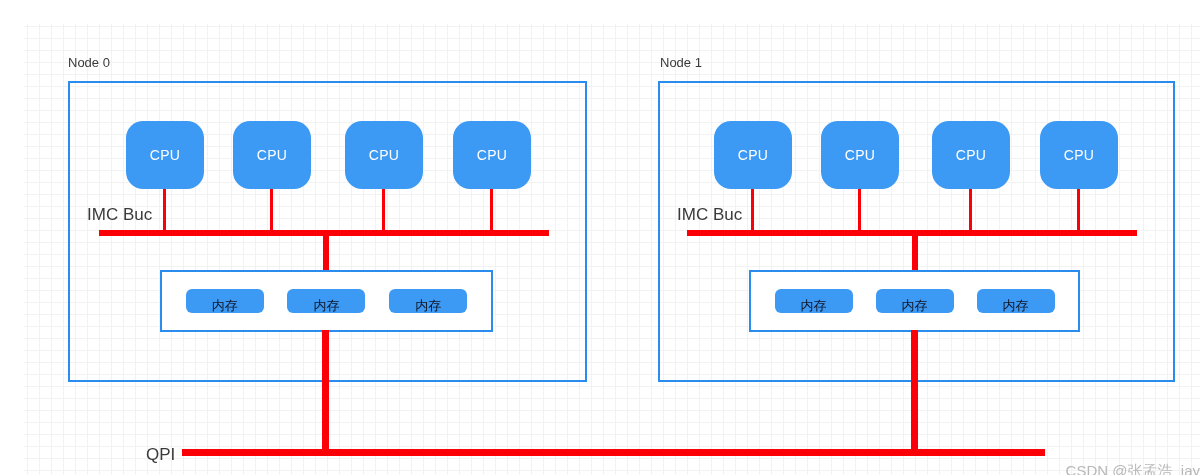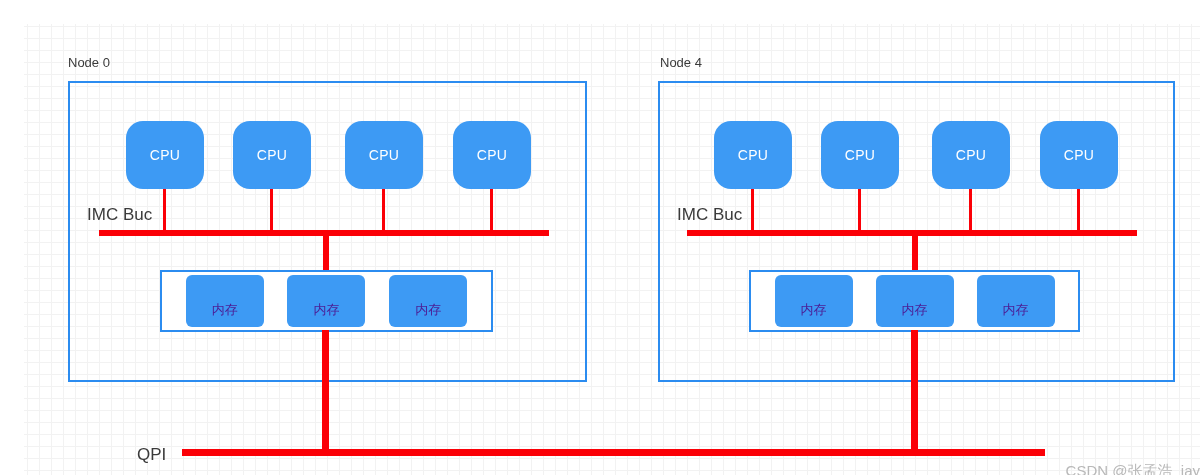--- a/index.html
+++ b/index.html
@@ -64,27 +64,27 @@
     position: absolute;
     border: 2px solid #2b8cf0;
     background: #ffffff;
     display: flex;
     align-items: center;
     justify-content: space-around;
   }
 
   .mem-box {
     width: 78px;
-    height: 52px;
+    height: 24px;
     background: #3d9af4;
     border-radius: 6px;
     display: flex;
-    align-items: flex-end;
+    align-items: flex-start;
     justify-content: center;
-    color: #4c1d95;
+    color: #0f172a;
     font-size: 13px;
   }
 
   
   .wire-h {
     position: absolute;
     background: #fb0007;
   }
   .wire-v {
     position: absolute;
@@ -150,21 +150,21 @@
     <div class="mem-box">
       <span>内存</span>
     </div>
     <div class="mem-box">
       <span>内存</span>
     </div>
   </div>
 
   <div class="wire-v thick-v" style="left:290px; top:298px; height:126px;"></div>
 
-  <div class="node-label" style="left:628px; top:23px;">Node 4</div>
+  <div class="node-label" style="left:628px; top:23px;">Node 1</div>
 
   <div class="node-box" style="left:626px; top:49px; width:517px; height:301px;"></div>
 
   <div class="cpu-box" style="left:682px;  top:89px;">
     <span>CPU</span>
   </div>
   <div class="cpu-box" style="left:789px; top:89px;">
     <span>CPU</span>
   </div>
   <div class="cpu-box" style="left:900px; top:89px;">
@@ -191,18 +191,18 @@
     <div class="mem-box">
       <span>内存</span>
     </div>
     <div class="mem-box">
       <span>内存</span>
     </div>
   </div>
 
   <div class="wire-v thick-v" style="left:879px; top:298px; height:126px;"></div>
 
-  <div class="bus-label" style="left:105px; top:413px;">QPI</div>
+  <div class="bus-label" style="left:114px; top:413px;">QPI</div>
   <div class="wire-h" style="left:150px; top:417px; width:863px; height:7px;"></div>
 
   <div class="watermark">CSDN @张孟浩_jay</div>
 
 </div>
 
 </body></html>

